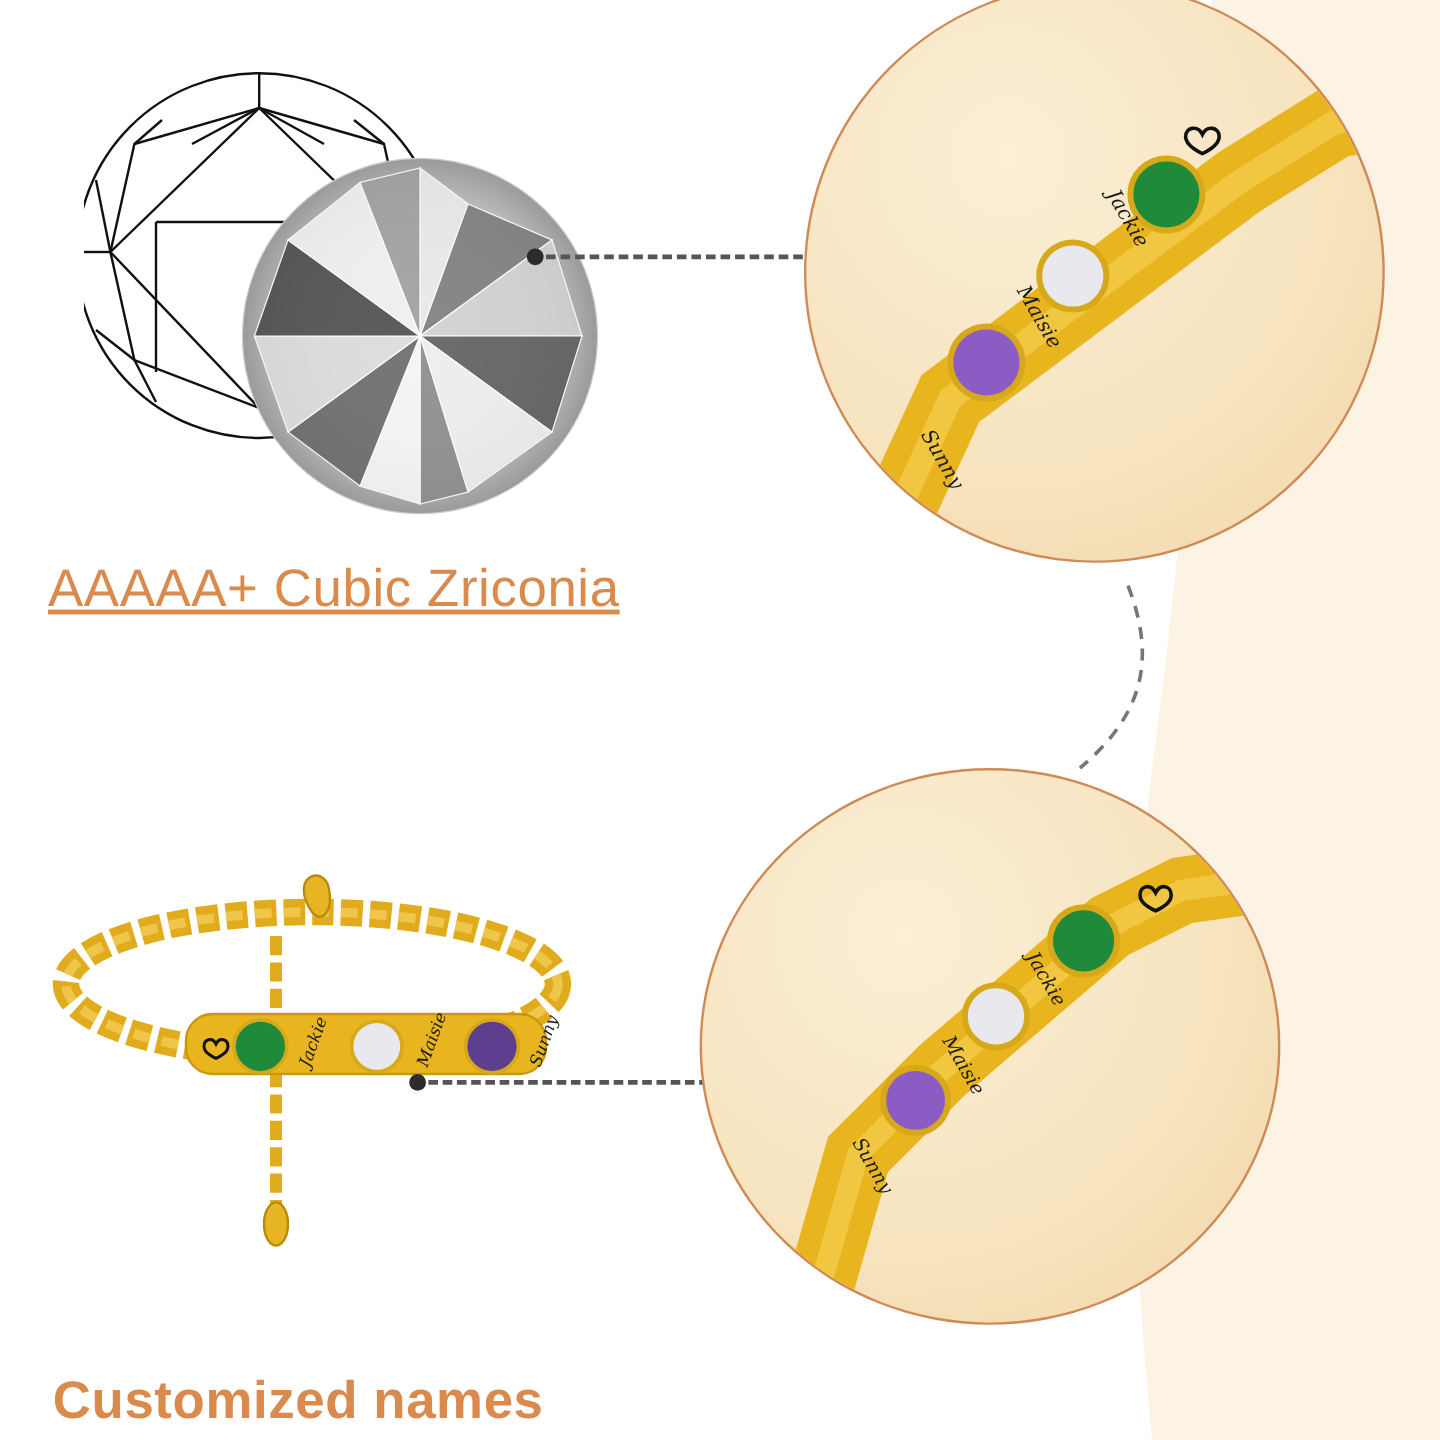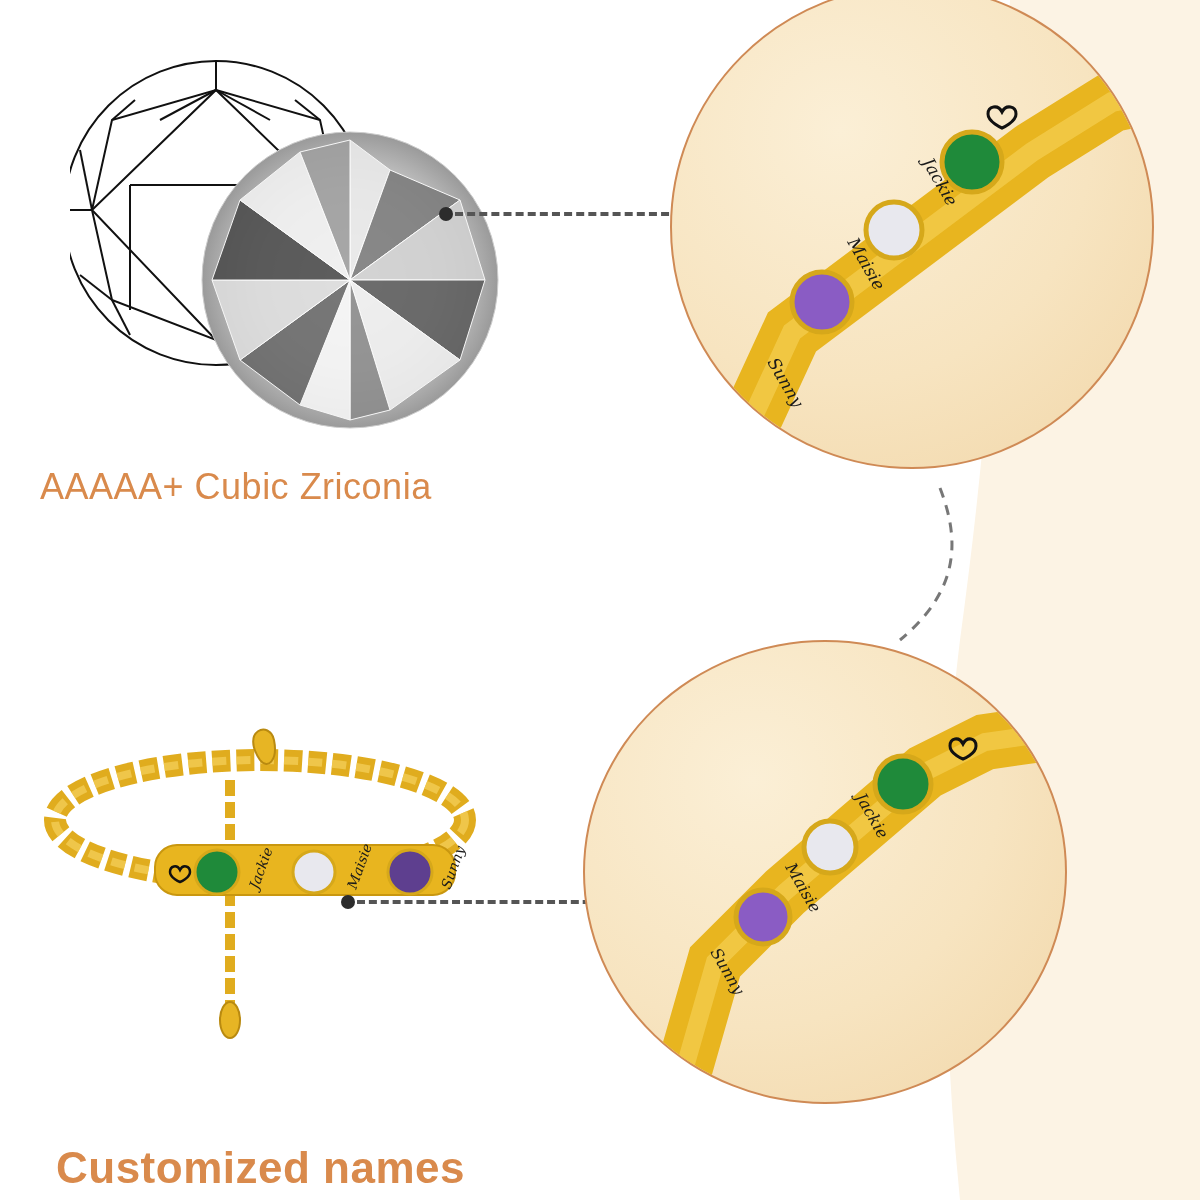--- a/index.html
+++ b/index.html
@@ -81,21 +81,21 @@
       <text class="engrave" x="175" y="240" font-size="17" transform="rotate(60 175 240)">Maisie</text>
       <text class="engrave" x="250" y="160" font-size="17" transform="rotate(60 250 160)">Jackie</text>
     </g>
   </svg>
 </div>
 
 <svg class="abs" style="left:880px;top:480px;" width="100" height="170" viewBox="0 0 100 170">
   <path d="M60 8 C80 60 80 110 20 160" fill="none" stroke="#777" stroke-width="3" stroke-dasharray="10 8"></path>
 </svg>
 
-<div class="headline" style="left:40px;top:466px;font-size:36px;">AAAAA+ Cubic Zriconia</div>
+<div class="headline" style="left:40px;top:466px;font-size:44px;text-decoration:underline;">AAAAA+ Cubic Zriconia</div>
 
 <svg class="abs" style="left:40px;top:720px;" width="440" height="330" viewBox="0 0 440 330">
   <ellipse cx="220" cy="100" rx="205" ry="60" fill="none" stroke="#e0ac1e" stroke-width="22" stroke-dasharray="18 6"></ellipse>
   <ellipse cx="220" cy="100" rx="205" ry="60" fill="none" stroke="#f5d25d" stroke-width="8" stroke-dasharray="14 10" opacity="0.7"></ellipse>
 
   <path d="M220 40 c-20 -30 10 -40 14 -20 c4 20 -6 30 -14 20z" fill="#e7b524" stroke="#b98a10" stroke-width="2"></path>
 
   <line x1="190" y1="60" x2="190" y2="310" stroke="#e0ac1e" stroke-width="10" stroke-dasharray="16 6"></line>
   <ellipse cx="190" cy="300" rx="10" ry="18" fill="#e7b524" stroke="#b98a10" stroke-width="2"></ellipse>
 
@@ -119,13 +119,13 @@
     <circle cx="178" cy="275" r="27" fill="#8a5cc4" stroke="#d6a81a" stroke-width="5"></circle>
     <circle cx="245" cy="205" r="26" fill="#e8e8ee" stroke="#d6a81a" stroke-width="5"></circle>
     <circle cx="318" cy="142" r="28" fill="#1f8a3a" stroke="#d6a81a" stroke-width="5"></circle>
     <path d="M378 102 c-4 -8 -13 -6 -13 2 c0 8 13 13 13 13 c0 0 13 -5 13 -13 c0 -8 -9 -10 -13 -2z" fill="none" stroke="#111" stroke-width="3"></path>
     <text class="engrave" x="125" y="310" font-size="16" transform="rotate(60 125 310)">Sunny</text>
     <text class="engrave" x="200" y="225" font-size="16" transform="rotate(60 200 225)">Maisie</text>
     <text class="engrave" x="270" y="155" font-size="16" transform="rotate(60 270 155)">Jackie</text>
   </svg>
 </div>
 
-<div class="headline bold" style="left:44px;top:1143px;font-size:44px;margin-left:12px;">Customized names</div>
+<div class="headline bold" style="left:44px;top:1143px;font-size:44px;">Customized names</div>
 
 </body></html>

